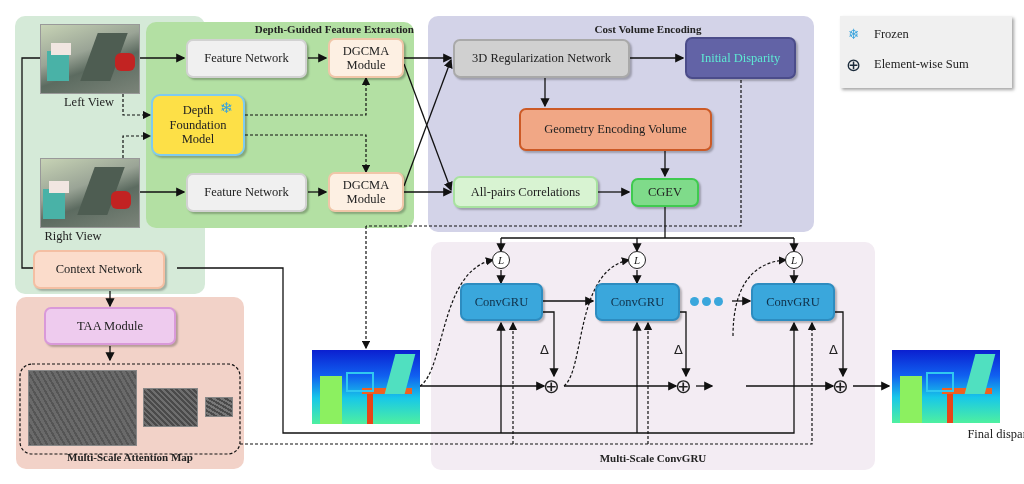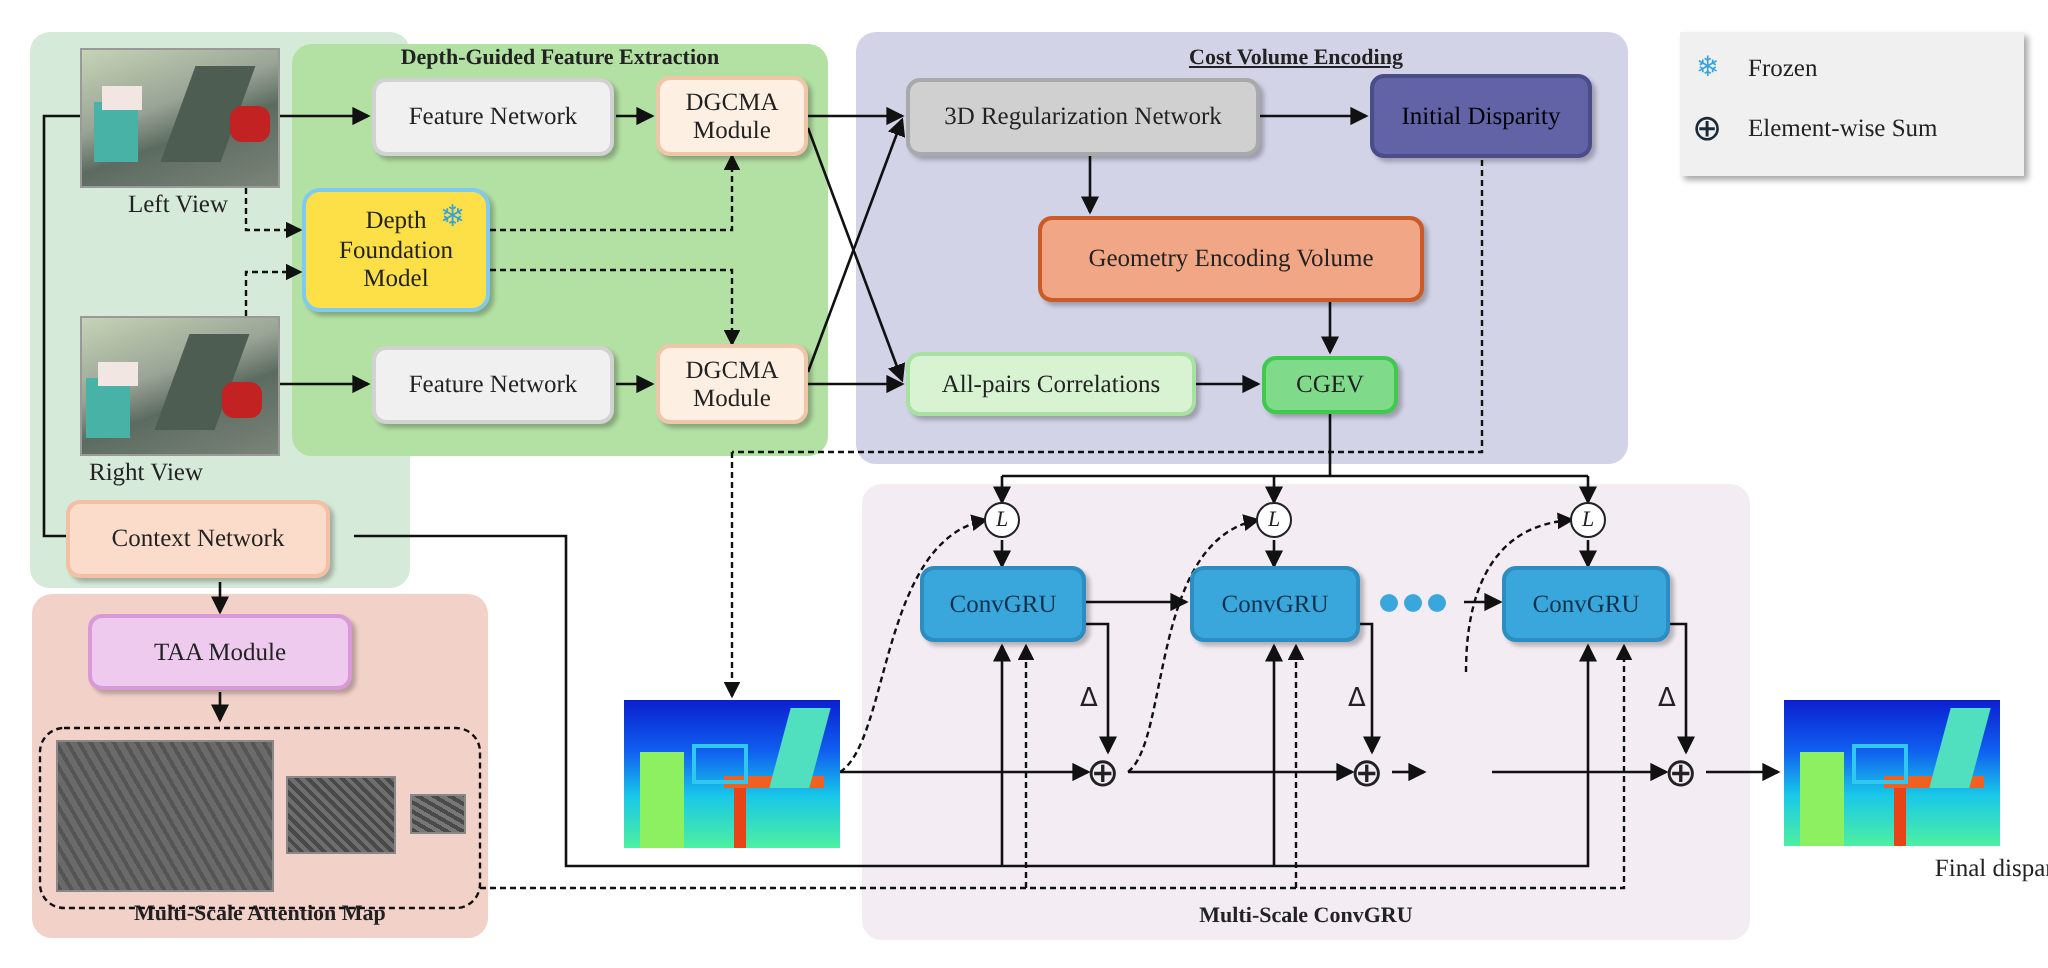--- a/index.html
+++ b/index.html
@@ -13,24 +13,24 @@
   .img-photo { position:absolute; border:1px solid #999; overflow:hidden; }
   .img-depth { position:absolute; overflow:hidden; }
   .legend { position:absolute; background:#f0f0f0; box-shadow:2px 2px 3px rgba(0,0,0,0.35); }
   .legend-row { position:absolute; display:flex; align-items:center; font-size:12.5px; white-space:nowrap; }
 </style>
 </head>
 <body>
 
 <div class="region" style="left:15px;top:16px;width:190px;height:278px;background:#d5ead8;"></div>
 <div class="region" style="left:146px;top:22px;width:268px;height:206px;background:#b3e0a3;"></div>
-<div class="region-title" style="left:146px;top:23px;width:268px;">Depth-Guided Feature Extraction</div>
+<div class="region-title" style="left:146px;top:23px;width:268px;text-align:right;">Depth-Guided Feature Extraction</div>
 
 <div class="region" style="left:428px;top:16px;width:386px;height:216px;background:#d3d3e8;"></div>
-<div class="region-title" style="left:428px;top:23px;width:440px;text-decoration:underline;">Cost Volume Encoding</div>
+<div class="region-title" style="left:428px;top:23px;width:440px;">Cost Volume Encoding</div>
 
 <div class="region" style="left:16px;top:297px;width:228px;height:172px;background:#f2d2c8;"></div>
 <div class="region-title" style="left:16px;top:451px;width:228px;">Multi-Scale Attention Map</div>
 
 <div class="region" style="left:431px;top:242px;width:444px;height:228px;background:#f3ecf3;"></div>
 <div class="region-title" style="left:431px;top:452px;width:444px;">Multi-Scale ConvGRU</div>
 
 <svg class="wires" width="1024" height="484">
   <defs>
     <marker id="ah" markerWidth="7" markerHeight="7" refX="6" refY="3.5" orient="auto">
@@ -133,21 +133,21 @@
 <span class="abs" style="left:220px;top:99px;font-size:15px;color:#37a3dd;font-family:'DejaVu Sans',sans-serif;">❄</span>
 
 <div class="box" style="left:33px;top:250px;width:132px;height:39px;background:#fbdccb;border:2px solid #f4bfa3;">Context Network</div>
 <div class="box" style="left:44px;top:307px;width:132px;height:38px;background:#eecbee;border:2px solid #d999d9;">TAA Module</div>
 
 <div class="abs" style="left:28px;top:370px;width:107px;height:74px;background:repeating-linear-gradient(60deg,#555 0 2px,#6a6a6a 2px 5px);border:1px solid #888;"></div>
 <div class="abs" style="left:143px;top:388px;width:53px;height:37px;background:repeating-linear-gradient(45deg,#4a4a4a 0 2px,#6e6e6e 2px 4px);border:1px solid #888;"></div>
 <div class="abs" style="left:205px;top:397px;width:26px;height:18px;background:repeating-linear-gradient(30deg,#4a4a4a 0 2px,#777 2px 4px);border:1px solid #888;"></div>
 
 <div class="box" style="left:453px;top:39px;width:177px;height:39px;background:#d0d0d0;border:2px solid #a9a9a9;">3D Regularization Network</div>
-<div class="box" style="left:685px;top:37px;width:111px;height:42px;background:#6263a6;border:2px solid #4b4c8a;color:#000000;">Initial Disparity</div>
+<div class="box" style="left:685px;top:37px;width:111px;height:42px;background:#6263a6;border:2px solid #4b4c8a;color:#5eead4;">Initial Disparity</div>
 <div class="box" style="left:519px;top:108px;width:193px;height:43px;background:#f1a785;border:2px solid #cc5a26;">Geometry Encoding Volume</div>
 <div class="box" style="left:453px;top:176px;width:145px;height:32px;background:#d8f3d2;border:2px solid #a8e2a0;">All-pairs Correlations</div>
 <div class="box" style="left:631px;top:178px;width:68px;height:29px;background:#7fdb8a;border:2px solid #3fca4f;">CGEV</div>
 
 <div class="img-depth" style="left:312px;top:350px;width:108px;height:74px;background:linear-gradient(180deg,#0b1fd0 0%,#1060f0 35%,#18c8e8 65%,#4ef0a0 100%);">
   <div class="abs" style="left:8px;top:26px;width:22px;height:48px;background:#8cf060;"></div>
   <div class="abs" style="left:55px;top:38px;width:6px;height:36px;background:#e84418;"></div>
   <div class="abs" style="left:50px;top:38px;width:50px;height:6px;background:#f06020;"></div>
   <div class="abs" style="left:78px;top:4px;width:20px;height:40px;background:#50e0c0;transform:skewX(-15deg);"></div>
   <div class="abs" style="left:34px;top:22px;width:24px;height:16px;border:2px solid #30c8f0;"></div>

